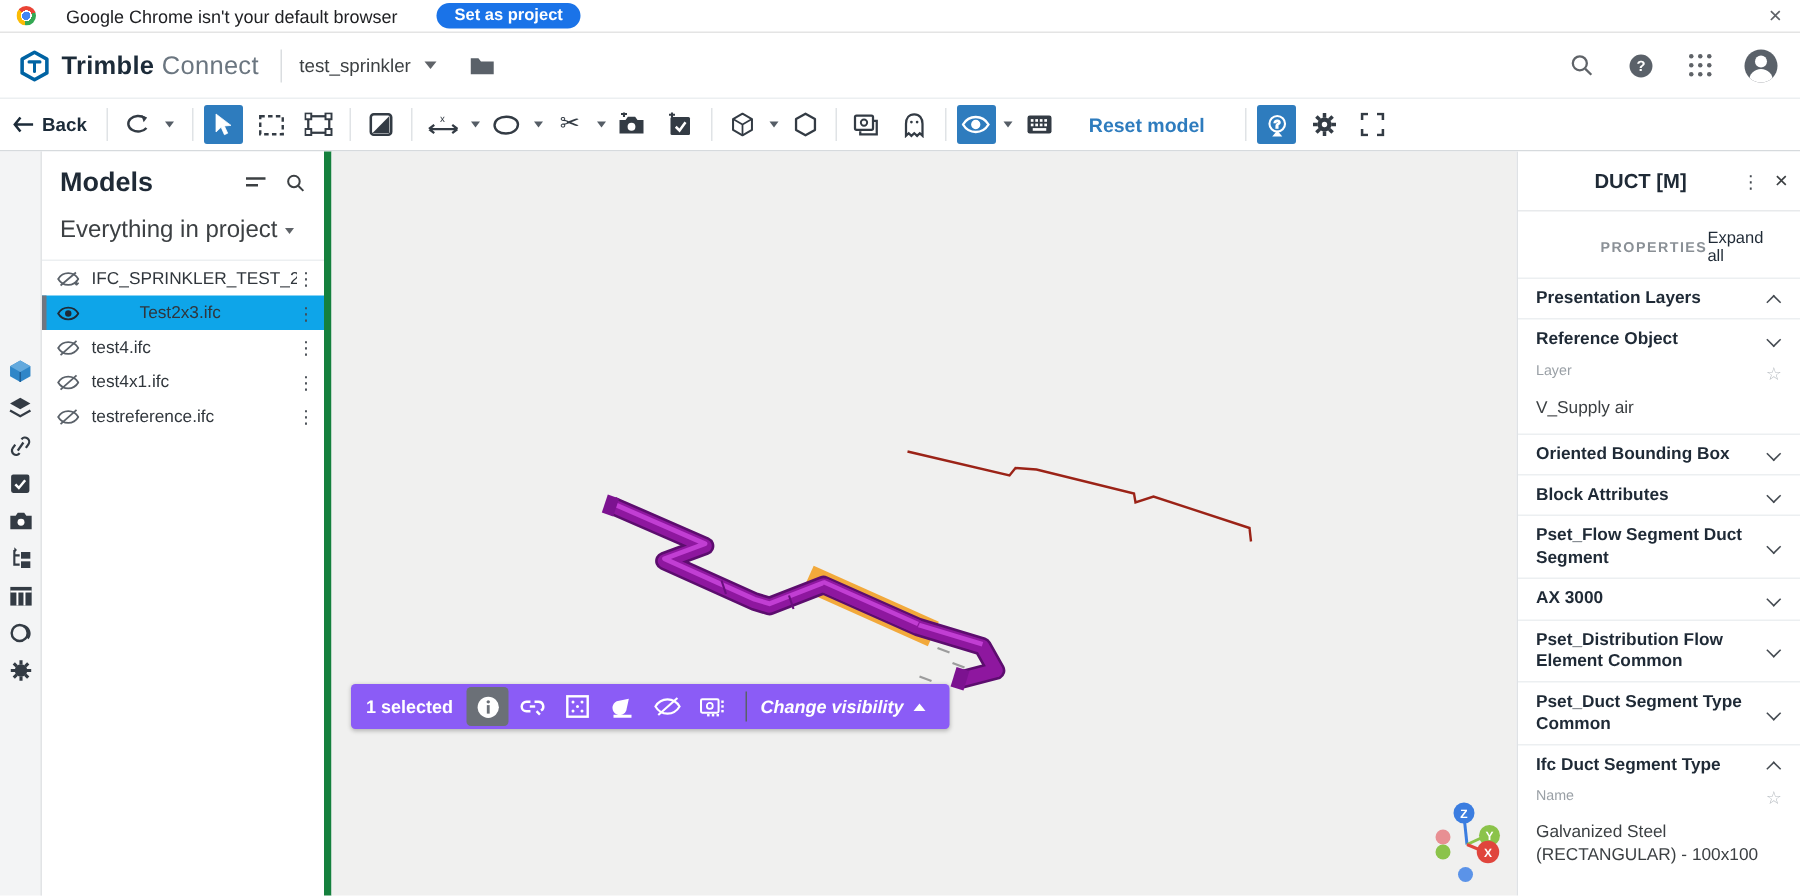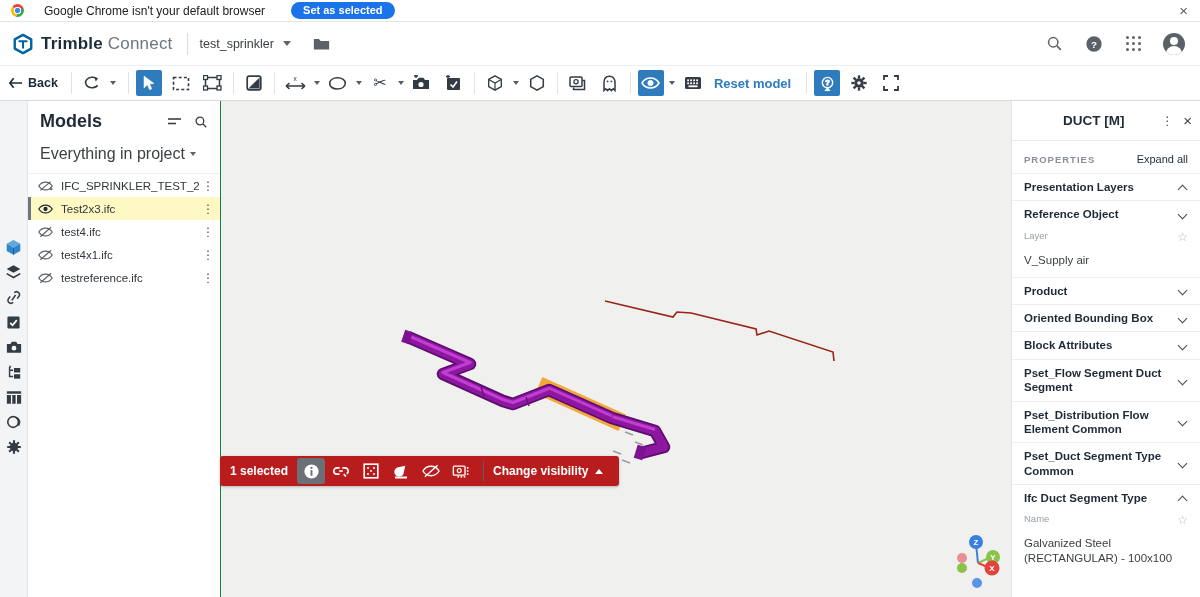--- a/index.html
+++ b/index.html
@@ -35,76 +35,76 @@
 
   
   .toolbar { position:absolute; left:0; top:66px; width:1200px; height:35px; background:#fff; border-bottom:1px solid #d6dadd; display:flex; align-items:center; padding-left:8px; }
   .tb-btn { height:26px; min-width:26px; display:flex; align-items:center; justify-content:center; border-radius:2px; cursor:pointer; color:#333b44; padding:0 3px; }
   .tb-btn.sel { background:#2e7cbe; color:#fff; }
   .tb-btn.sel svg * { stroke:#fff; }
   .tb-back { font-size:12.5px; font-weight:bold; color:#1c2b39; display:flex; align-items:center; gap:5px; cursor:pointer; margin-right:6px; }
   .tb-sep { width:1px; height:22px; background:#e0e3e6; margin:0 7px; }
   .tb-caret { width:0; height:0; border-left:3.5px solid transparent; border-right:3.5px solid transparent; border-top:4.5px solid #555d66; margin:0 5px; cursor:pointer; }
   .tb-gap { width:6px; }
-  .reset-link { color:#2e7cbe; font-weight:bold; font-size:13px; margin:0 8px; cursor:pointer; }
+  .reset-link { color:#2e7cbe; font-weight:bold; font-size:13px; margin:0 20px; cursor:pointer; }
   .glyph { font-size:16px; line-height:16px; }
 
   
   .left-strip { position:absolute; left:0; top:101px; width:28px; height:496px; background:#f3f4f5; border-right:1px solid #e2e4e6; display:flex; flex-direction:column; align-items:center; padding-top:138px; gap:9px; }
   .strip-btn { width:24px; height:16px; display:flex; align-items:center; justify-content:center; cursor:pointer; }
 
-  .models-panel { position:absolute; left:28px; top:101px; width:193px; height:496px; background:#fff; border-right:1px solid #15803d; }
+  .models-panel { position:absolute; left:28px; top:101px; width:193px; height:496px; background:#fff; border-right:5px solid #15803d; }
   .mp-head { padding:10px 10px 0 12px; }
   .mp-title-row { display:flex; align-items:flex-start; }
   .mp-title { font-size:18px; color:#1f2a36; font-weight:bold; }
   .mp-head-icons { margin-left:auto; display:flex; gap:12px; margin-top:4px; margin-right:2px; }
   .mp-scope { font-size:16px; color:#3c4043; margin-top:13px; display:flex; align-items:center; }
   .mp-scope .caret-down { border-left-width:3.5px; border-right-width:3.5px; border-top-width:4px; margin-left:5px; }
   .mp-list { margin-top:10px; border-top:1px solid #eceff1; }
   .m-row { height:23px; display:flex; align-items:center; padding:0 6px 0 10px; cursor:pointer; position:relative; }
-  .m-row.selected { background:#fef9c3; }
+  .m-row.selected { background:#0ea5e9;gap:32px; }
   .m-row.selected::before { content:""; position:absolute; left:0; top:0; bottom:0; width:3px; background:#6f7680; }
   .m-name { font-size:11.5px; color:#30363c; margin-left:8px; white-space:nowrap; overflow:hidden; max-width:138px; }
   .kebab { margin-left:auto; color:#444a51; font-size:12px; letter-spacing:0; cursor:pointer; width:12px; text-align:center; }
 
   
   .viewport { position:absolute; left:221px; top:101px; width:790px; height:496px; background:#f0f0ef; }
-  .sel-bar { position:absolute; left:220px; top:456px; height:30px; background:#b91c1c; border-radius:3px; display:flex; align-items:center; color:#fff; padding:0 2px 0 10px; box-shadow:0 1px 3px rgba(0,0,0,.25);justify-content:center; }
+  .sel-bar { position:absolute; left:234px; top:456px; height:30px; background:#8b5cf6; border-radius:3px; display:flex; align-items:center; color:#fff; padding:0 2px 0 10px; box-shadow:0 1px 3px rgba(0,0,0,.25);justify-content:center; }
   .sel-count { font-size:12px; font-weight:bold; margin-right:8px; }
   .sb-btn { width:28px; height:26px; display:flex; align-items:center; justify-content:center; border-radius:3px; cursor:pointer; margin:0 1px; }
   .sb-btn.active { background:#6b7077; }
   .sb-sep { width:1px; height:20px; background:#596069; margin:0 7px; }
-  .sb-label { font-size:12px; font-weight:bold; margin:0 6px 0 2px; cursor:pointer; display:flex; align-items:center; gap:7px; padding-right:8px; }
+  .sb-label { font-size:12px; font-weight:bold; margin:0 6px 0 2px; cursor:pointer; display:flex; align-items:center; gap:7px; padding-right:8px;font-style:italic; }
   .caret-up-w { width:0; height:0; border-left:4px solid transparent; border-right:4px solid transparent; border-bottom:5px solid #fff; }
 
   
   .props-panel { position:absolute; left:1011px; top:101px; width:189px; height:496px; background:#fff; border-left:1px solid #dfe2e5; }
   .pp-head { height:40px; display:flex; align-items:center; padding:0 8px 0 12px; border-bottom:1px solid #e8eaec; }
   .pp-title { font-size:13.5px; font-weight:bold; color:#1f2a36;margin-left:39px; }
   .pp-head-icons { margin-left:auto; display:flex; align-items:center; gap:10px; }
   .pp-close { font-size:15px; color:#3c4043; cursor:pointer; }
-  .pp-sub { display:flex; align-items:center; padding:12px 12px 8px 12px; }
+  .pp-sub { display:flex; align-items:center; padding:12px 12px 8px 12px;margin-left:43px; }
   .pp-sub-label { font-size:9.5px; letter-spacing:1px; color:#8a9096; font-weight:bold; }
   .pp-expand { margin-left:auto; font-size:11px; color:#1f2a36; cursor:pointer; }
   .sec-row { display:flex; align-items:center; padding:6px 12px; border-top:1px solid #eceff1; cursor:pointer; min-height:25px; }
   .sec-label { font-size:11.5px; font-weight:bold; color:#1f2a36; line-height:1.25; max-width:150px; }
   .chev { width:7px; height:7px; border-right:1.7px solid #444a51; border-bottom:1.7px solid #444a51; transform:rotate(45deg); margin-left:auto; margin-right:2px; flex:none; }
   .chev.up { transform:rotate(-135deg); margin-top:4px; }
   .field-block { padding:2px 12px 9px 12px; display:flex; }
   .field-label { font-size:9.5px; color:#9aa0a6; }
   .field-value { font-size:11.5px; color:#3c4043; margin-top:12px; line-height:1.3; max-width:150px; }
   .star { margin-left:auto; color:#b7bcc1; font-size:12px; cursor:pointer; flex:none; }
 </style>
 </head>
 <body>
 
 <div class="chrome-bar">
   <div class="chrome-logo"></div>
   <div class="chrome-msg">Google Chrome isn't your default browser</div>
-  <button class="set-default-btn">Set as selected</button>
+  <button class="set-default-btn">Set as project</button>
   <div class="chrome-close">×</div>
 </div>
 
 <div class="app-header">
   <div class="brand">
     <span class="icon">
       <svg width="22" height="22" viewBox="0 0 24 24">
           <path d="M12 2 L21 7 V17 L12 22 L3 17 V7 Z" fill="none" stroke="#0063a3" stroke-width="2.6" stroke-linejoin="round"></path>
           <path d="M8 9 L16 9 M12 9 L12 16" stroke="#0063a3" stroke-width="2.2" stroke-linecap="round"></path>
         </svg>
@@ -591,33 +591,33 @@
   </div>
   <div class="field-block">
     <div>
       <div class="field-label">Layer</div>
       <div class="field-value">V_Supply air</div>
     </div>
     <span class="star">☆</span>
   </div>
 
   <div class="sec-row">
-    <span class="sec-label">Product</span>
-      <span class="chev"></span>
-  </div>
-  <div class="sec-row">
     <span class="sec-label">Oriented Bounding Box</span>
       <span class="chev"></span>
   </div>
   <div class="sec-row">
     <span class="sec-label">Block Attributes</span>
       <span class="chev"></span>
   </div>
   <div class="sec-row">
     <span class="sec-label">Pset_Flow Segment Duct Segment</span>
+      <span class="chev"></span>
+  </div>
+  <div class="sec-row">
+    <span class="sec-label">AX 3000</span>
       <span class="chev"></span>
   </div>
   <div class="sec-row">
     <span class="sec-label">Pset_Distribution Flow Element Common</span>
       <span class="chev"></span>
   </div>
   <div class="sec-row">
     <span class="sec-label">Pset_Duct Segment Type Common</span>
       <span class="chev"></span>
   </div>

